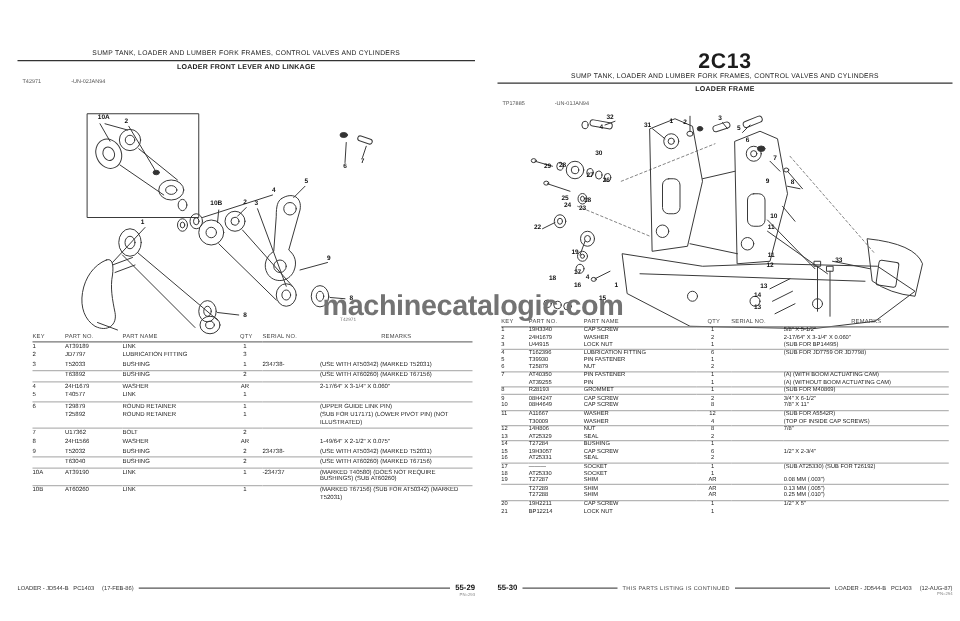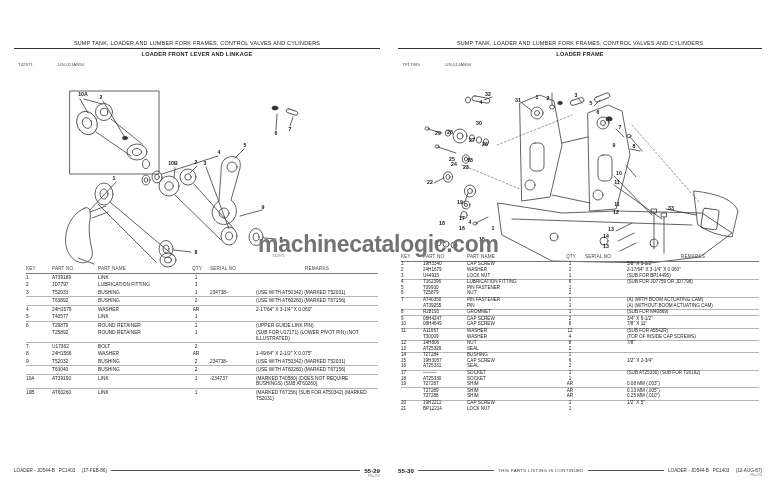--- a/index.html
+++ b/index.html
@@ -285,20 +285,21 @@
     <span class="src">LOADER - JD544-B   PC1403     (17-FEB-86)</span>
     <span class="hr"></span>
     <span style="text-align:right">
       <div class="pageno">55-29</div>
       <div class="pn">PN=293</div>
     </span>
   </div>
 </div>
 
 <div class="page" id="right-page">
+  <div class="page-code">2C13</div>
   <div class="page-subtitle">SUMP TANK, LOADER AND LUMBER FORK FRAMES, CONTROL VALVES AND CYLINDERS</div>
   <div class="figure-title">LOADER FRAME</div>
   <div class="fig-meta">
     <span>TP17885</span>
     <span>-UN-01JAN94</span>
   </div>
 
   <div class="diagram" id="right-diagram">
     <svg width="345" height="182" viewBox="0 0 345 182">
       <g stroke="#3a3a3a" stroke-width="0.8" fill="none" stroke-linecap="round" stroke-linejoin="round">

